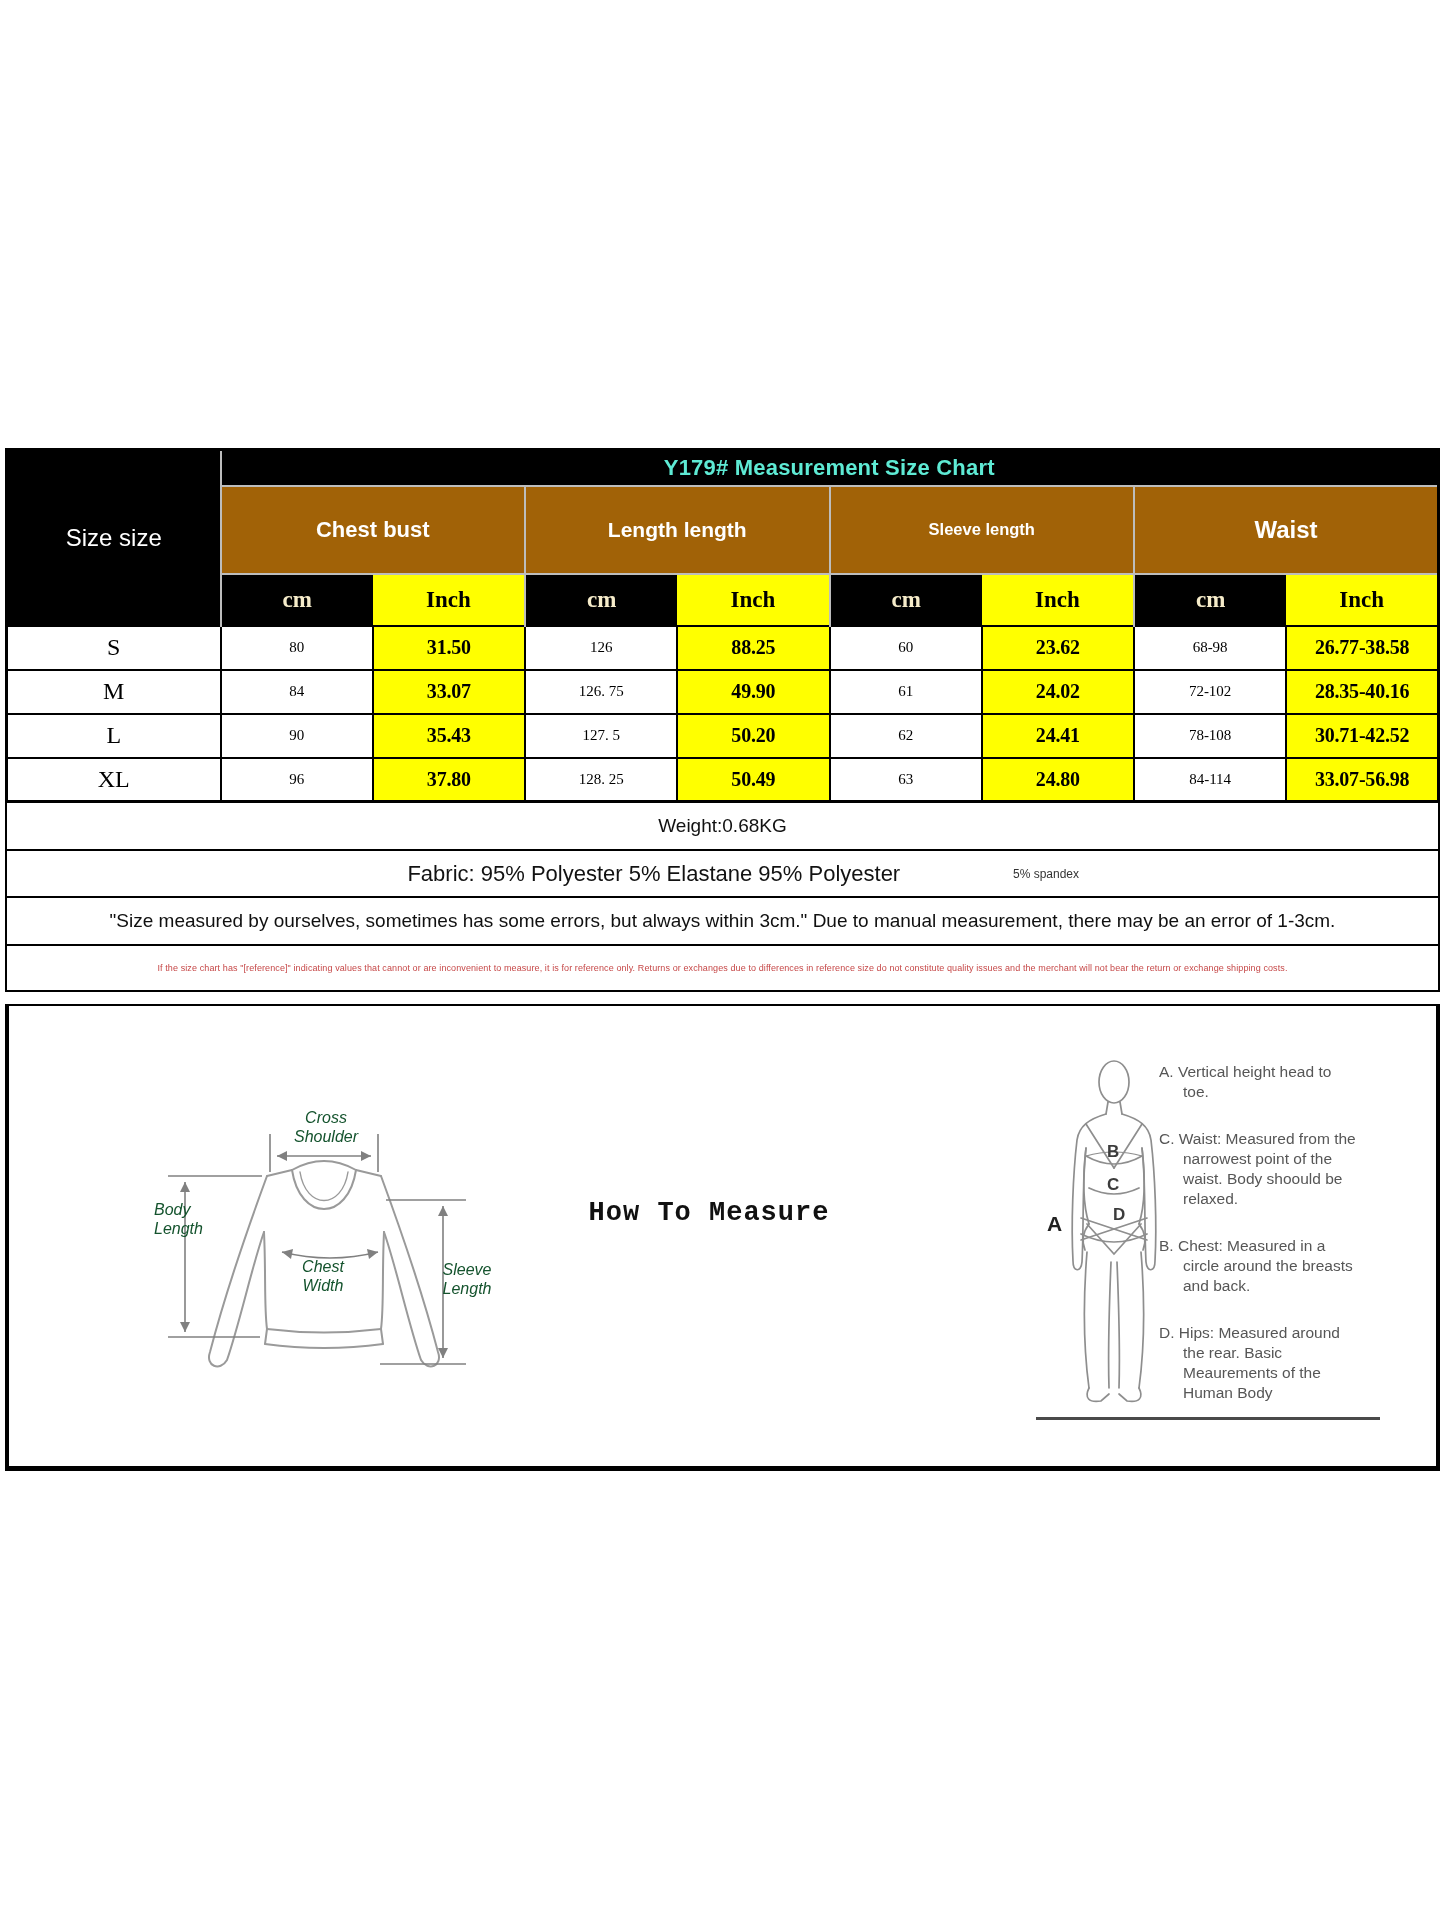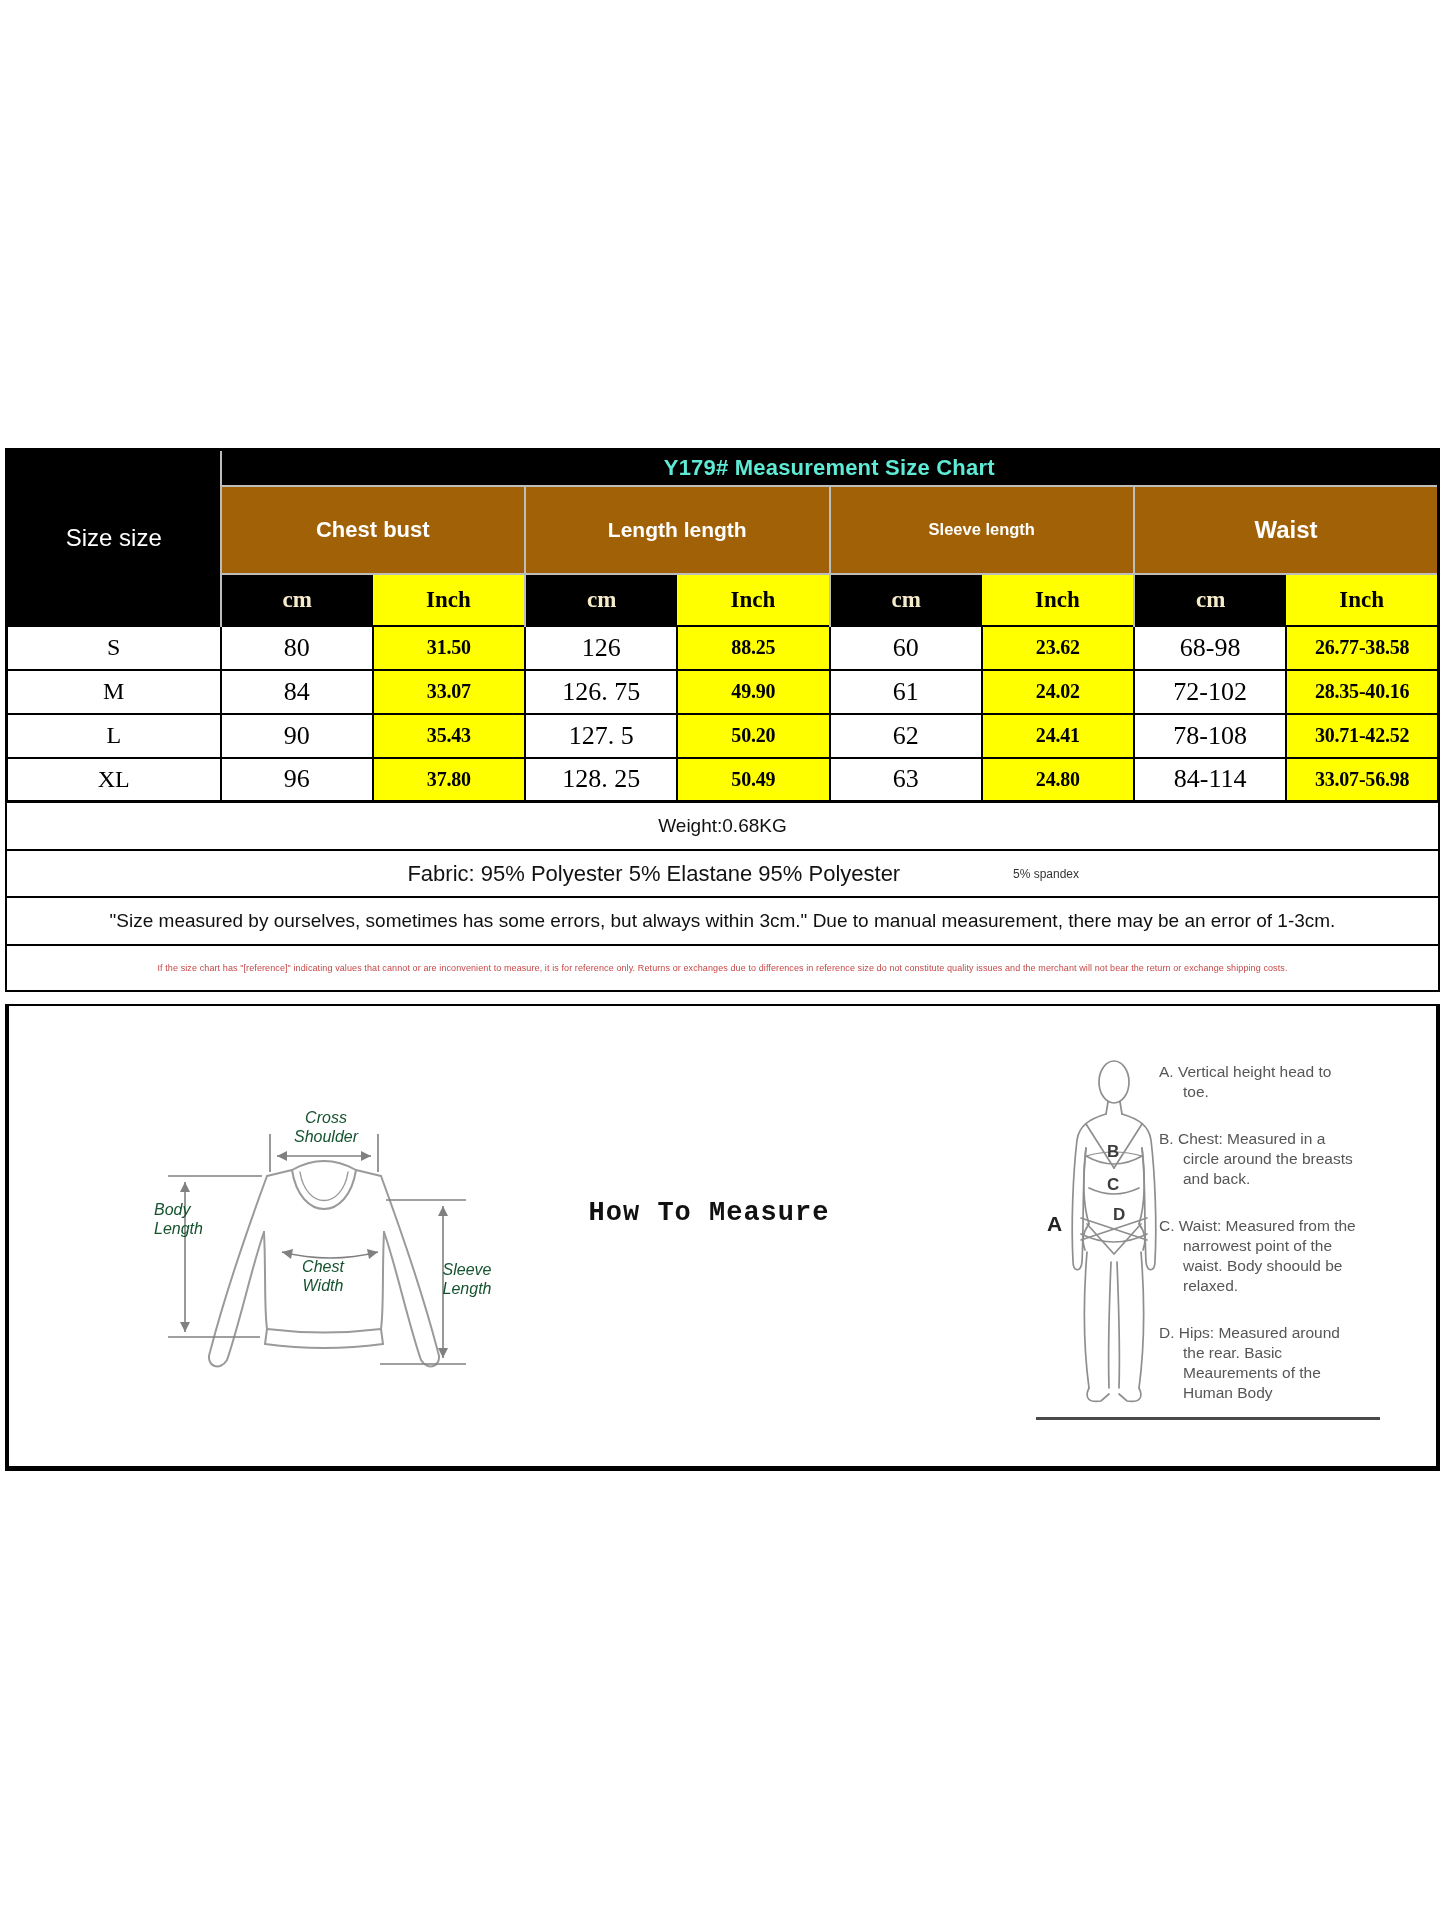--- a/index.html
+++ b/index.html
@@ -11,21 +11,21 @@
   table.size-table td{text-align:center;vertical-align:middle;padding:0;overflow:hidden;}
   col.c-size{width:214px;}
   tr.r-title{height:36px;} tr.r-group{height:88px;} tr.r-unit{height:52px;} tr.r-data{height:44px;}
   td.corner{background:#000;color:#fff;font-size:24px;border-right:2px solid #bdbdbd;}
   td.title{background:#000;color:#5eead4;font-weight:bold;font-size:22px;border-bottom:2px solid #bdbdbd;letter-spacing:.2px;}
   td.group{background:#a16207;color:#fff;border-bottom:2px solid #bdbdbd;border-left:2px solid #bdbdbd;font-weight:bold;}
   td.group.g0{font-size:22px;} td.group.g1{font-size:21px;} td.group.g2{font-size:16.5px;} td.group.g3{font-size:24px;}
   td.unit{font-family:"Liberation Serif",serif;font-weight:bold;font-size:23px;}
   td.unit-cm{background:#000;color:#f6ecca;border-left:2px solid #bdbdbd;}
   td.unit-inch{background:#ffff00;color:#000;}
-  tr.r-data td{border:2px solid #000;background:#fff;color:#000;font-family:"Liberation Serif",serif;font-size:26px;}
+  tr.r-data td{border:2px solid #000;background:#fff;color:#000;font-family:"Liberation Serif",serif;font-size:15px;}
   tr.r-data td.sz{font-size:24px;}
   tr.r-data td.inch-v{background:#ffff00;font-weight:bold;font-size:20px;letter-spacing:-.2px;}
 
   
   .info-box{border:2px solid #000;border-top:none;position:relative;display:flex;align-items:center;justify-content:center;background:#fff;}
   .weight-box{height:46px;font-size:19px;color:#111;}
   .fabric-box{height:45px;}
   .fabric-main{position:absolute;left:45.2%;top:50%;transform:translate(-50%,-50%);font-size:22px;color:#121212;white-space:nowrap;}
   .fabric-note{position:absolute;left:70.3%;top:50%;transform:translateY(-50%);font-size:12px;color:#333;}
   .quote-box{height:46px;font-size:19px;color:#101010;}
@@ -237,20 +237,20 @@
         </g>
       </svg>
       <div class="f-label f-a">A</div>
       <div class="f-label f-b">B</div>
       <div class="f-label f-c">C</div>
       <div class="f-label f-d">D</div>
     </div>
 
     <div class="instructions">
       <div class="instr">A. Vertical height head to toe.</div>
+      <div class="instr">C. Waist: Measured from the narrowest point of the waist. Body shoould be relaxed.</div>
       <div class="instr">B. Chest: Measured in a circle around the breasts and back.</div>
-      <div class="instr">C. Waist: Measured from the narrowest point of the waist. Body shoould be relaxed.</div>
       <div class="instr">D. Hips: Measured around the rear. Basic Meaurements of the Human Body</div>
     </div>
 
     <div class="figure-underline"></div>
   </div>
 </div>
 
 </body></html>

